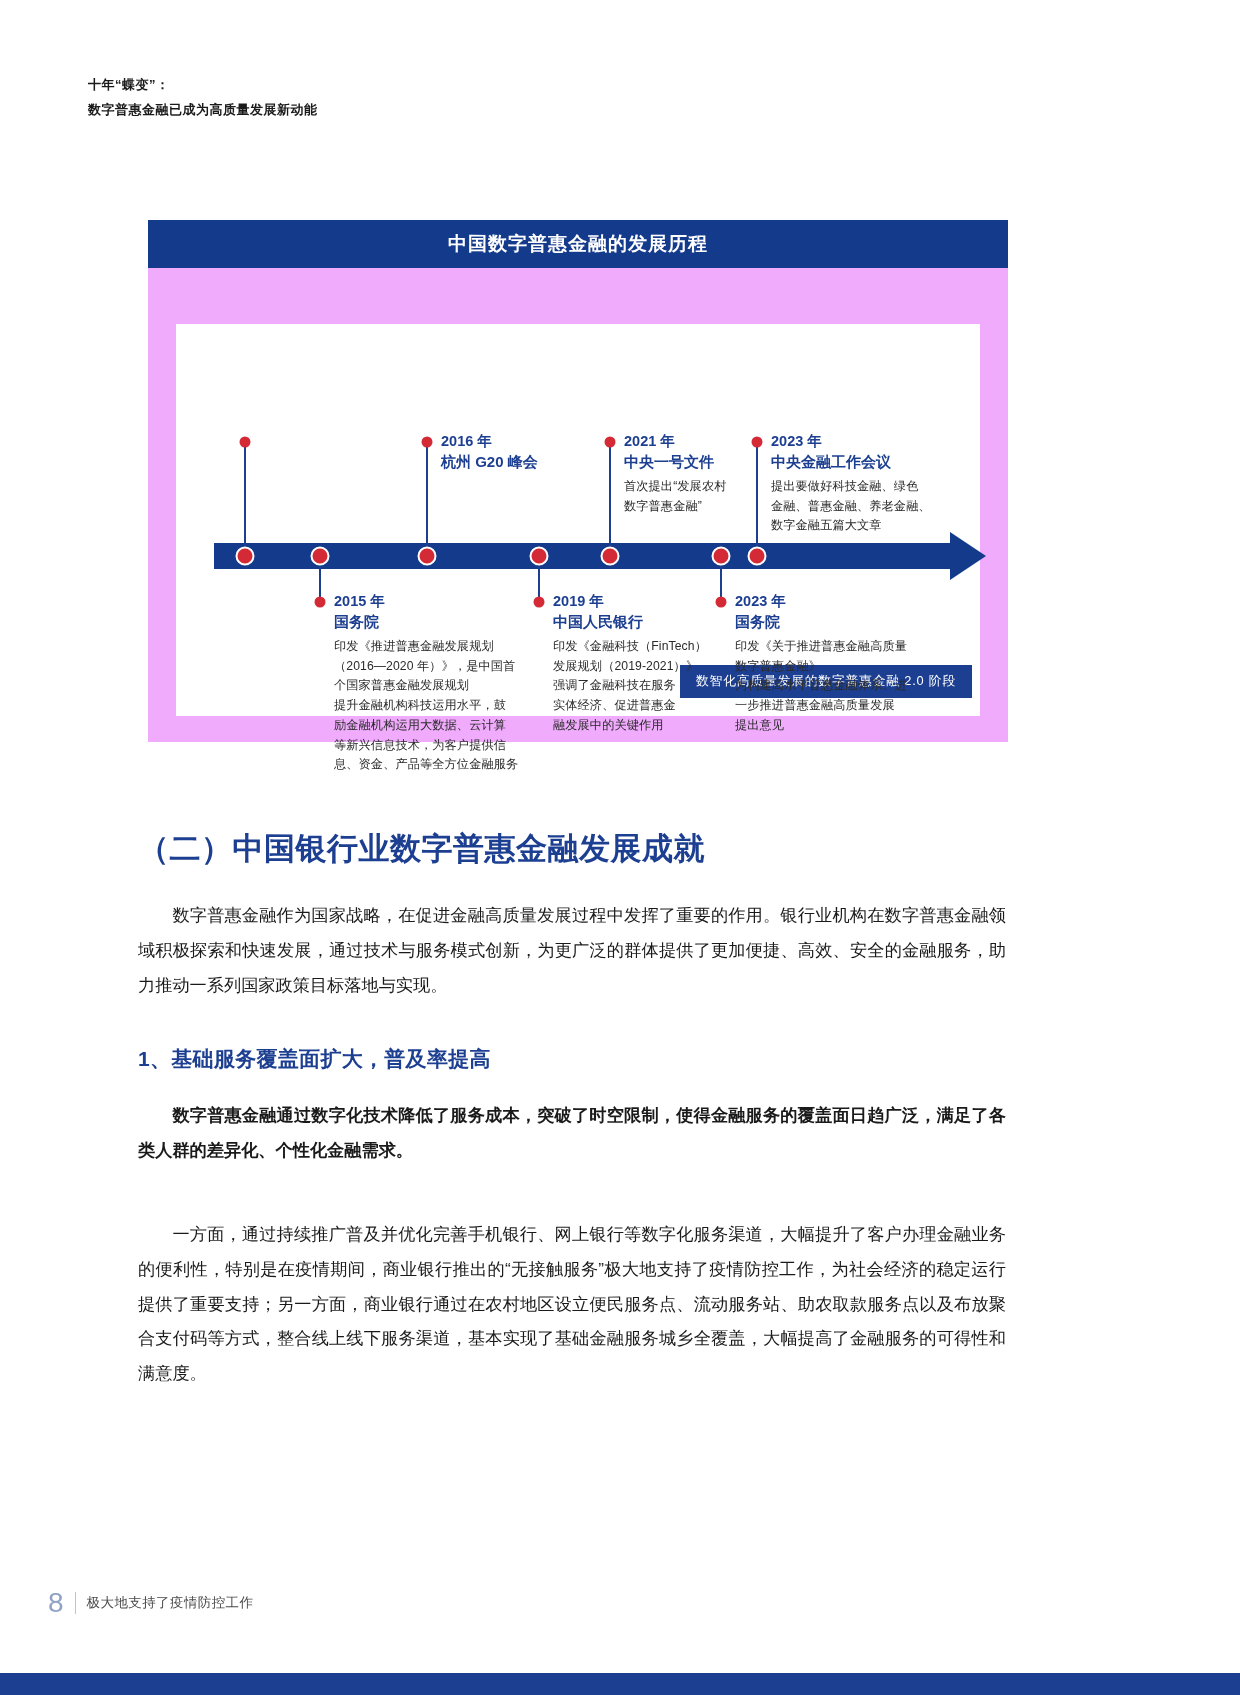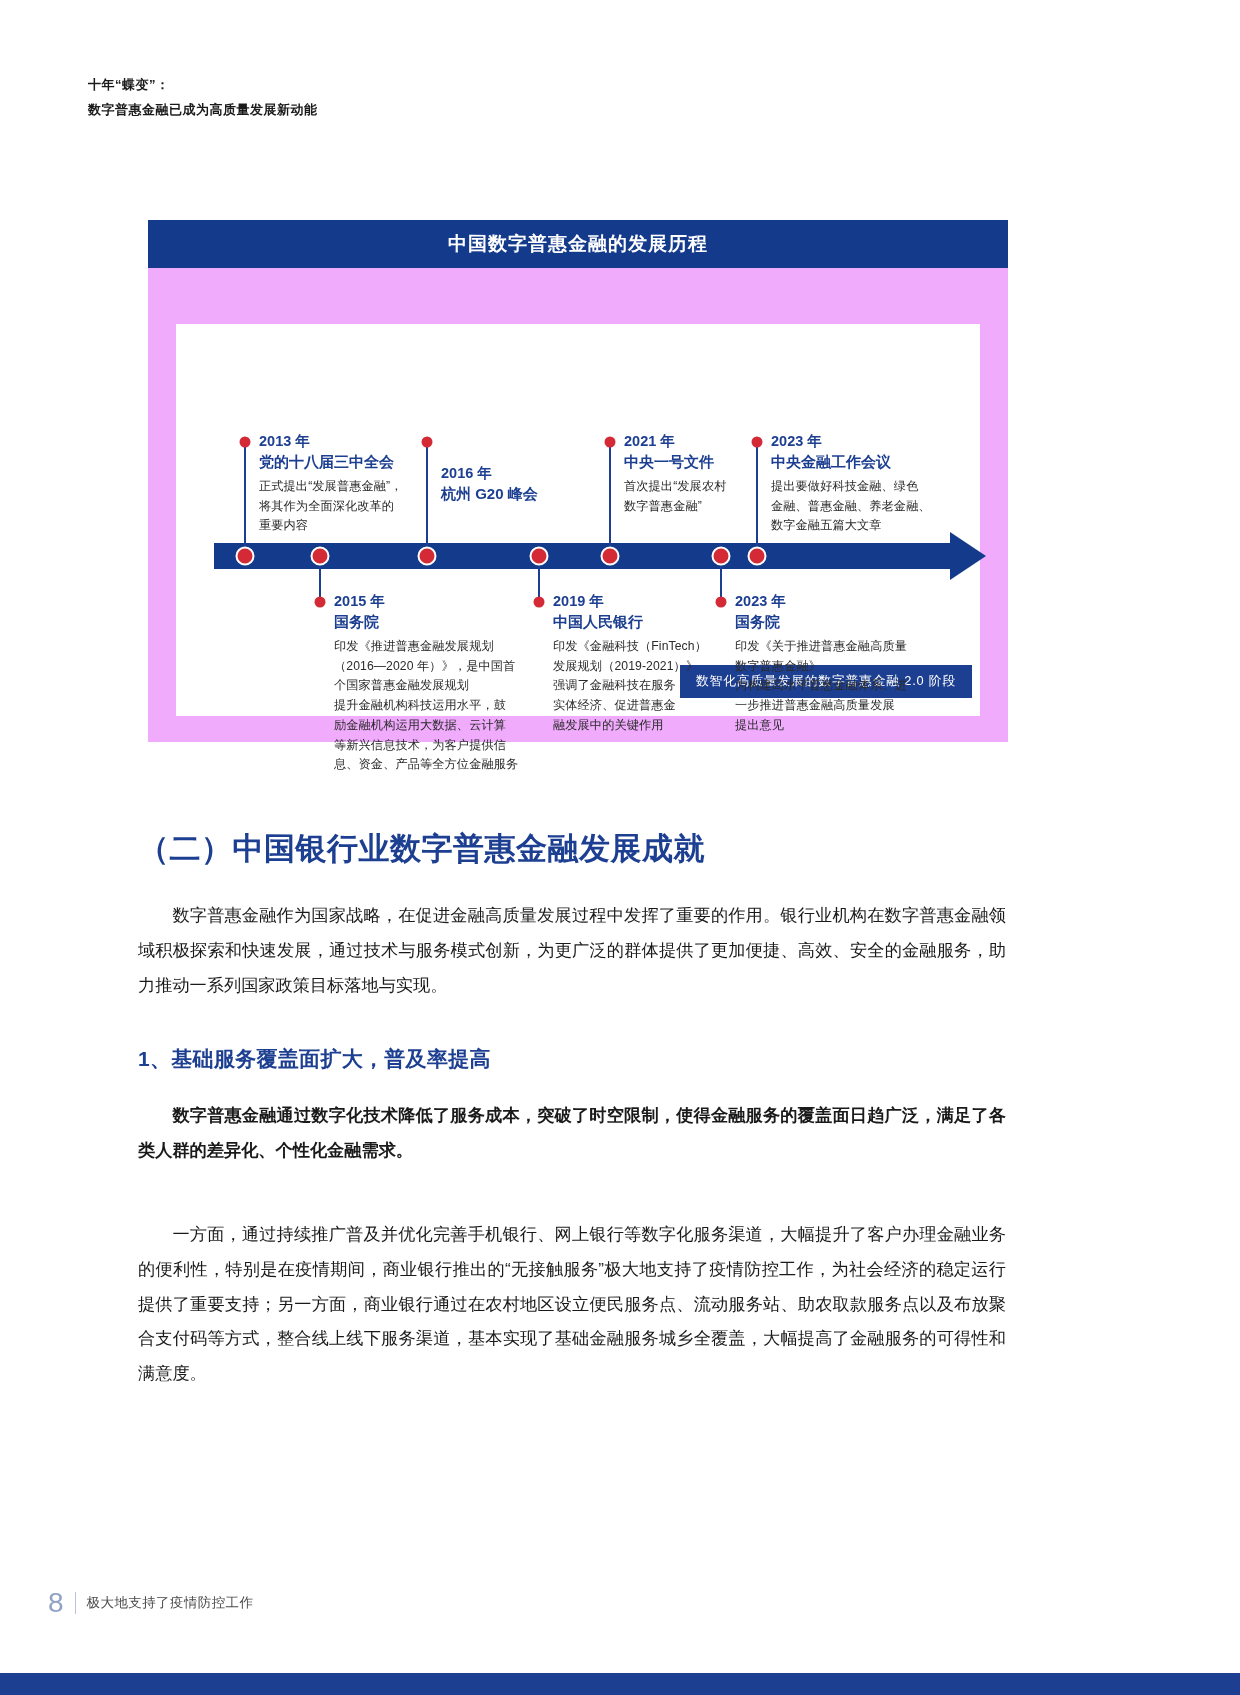--- a/index.html
+++ b/index.html
@@ -216,34 +216,25 @@
 
   <div class="fig-body">
     <div class="fig-inner">
 
       <div class="axis"></div>
       <div class="axis-head"></div>
 
       <div class="dot" style="left:69px;"></div>
       <div class="stem" style="left:68px; top:118px; height:114px;"></div>
       <div class="stem-dot" style="left:69px; top:118px;"></div>
-      <div class="ev" style="left:83px; top:108px; width:166px;">
-        <div class="yr">2013 年</div>
-        <div class="org">党的十八届三中全会</div>
-        <div class="desc">
-          <p>正式提出“发展普惠金融”，</p>
-          <p>将其作为全面深化改革的</p>
-          <p>重要内容</p>
-        </div>
-      </div>
 
       <div class="dot" style="left:251px;"></div>
       <div class="stem" style="left:250px; top:118px; height:114px;"></div>
       <div class="stem-dot" style="left:251px; top:118px;"></div>
-      <div class="ev" style="left:265px; top:108px; width:166px;margin-top:32px;">
+      <div class="ev" style="left:265px; top:108px; width:166px;">
         <div class="yr">2016 年</div>
         <div class="org">杭州 G20 峰会</div>
       </div>
 
       <div class="dot" style="left:434px;"></div>
       <div class="stem" style="left:433px; top:118px; height:114px;"></div>
       <div class="stem-dot" style="left:434px; top:118px;"></div>
       <div class="ev" style="left:448px; top:108px; width:160px;">
         <div class="yr">2021 年</div>
         <div class="org">中央一号文件</div>

